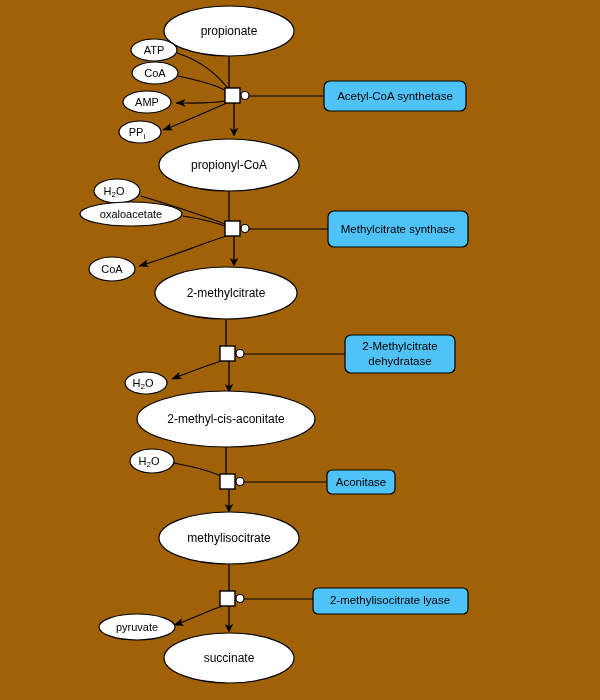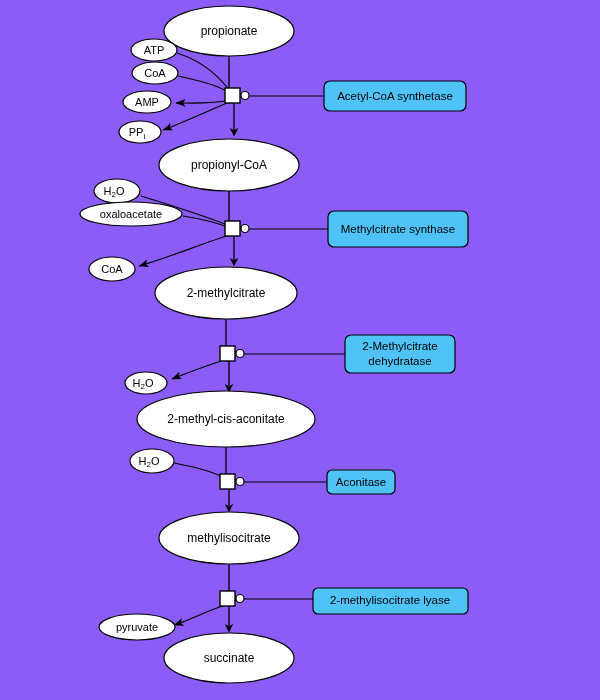--- a/index.html
+++ b/index.html
@@ -1,16 +1,16 @@
 <!DOCTYPE html>
 <html><head>
 <meta charset="utf-8">
 <style>
   html,body{margin:0;padding:0;background:#ffffff;}
-  #stage{position:relative;width:600px;height:700px;background:#8b5cf6;
+  #stage{position:relative;width:600px;height:700px;background:#a16207;
          font-family:"Liberation Sans","DejaVu Sans",sans-serif;overflow:hidden;}
   svg{position:absolute;top:0;left:0;width:600px;height:700px;}
   .node-ell{fill:#ffffff;stroke:#000000;stroke-width:1.2;}
   .side-ell{fill:#ffffff;stroke:#000000;stroke-width:1.2;}
   .rxn-box{fill:#ffffff;stroke:#000000;stroke-width:1.4;}
   .rxn-dot{fill:#ffffff;stroke:#000000;stroke-width:1.2;}
   .edge{fill:none;stroke:#000000;stroke-width:1.3;}
   .thin{fill:none;stroke:#000000;stroke-width:1.1;}
   .enz-rect{stroke:#000000;stroke-width:1.2;}
   .lbl{font-size:12px;fill:#000000;text-anchor:middle;dominant-baseline:middle;}

